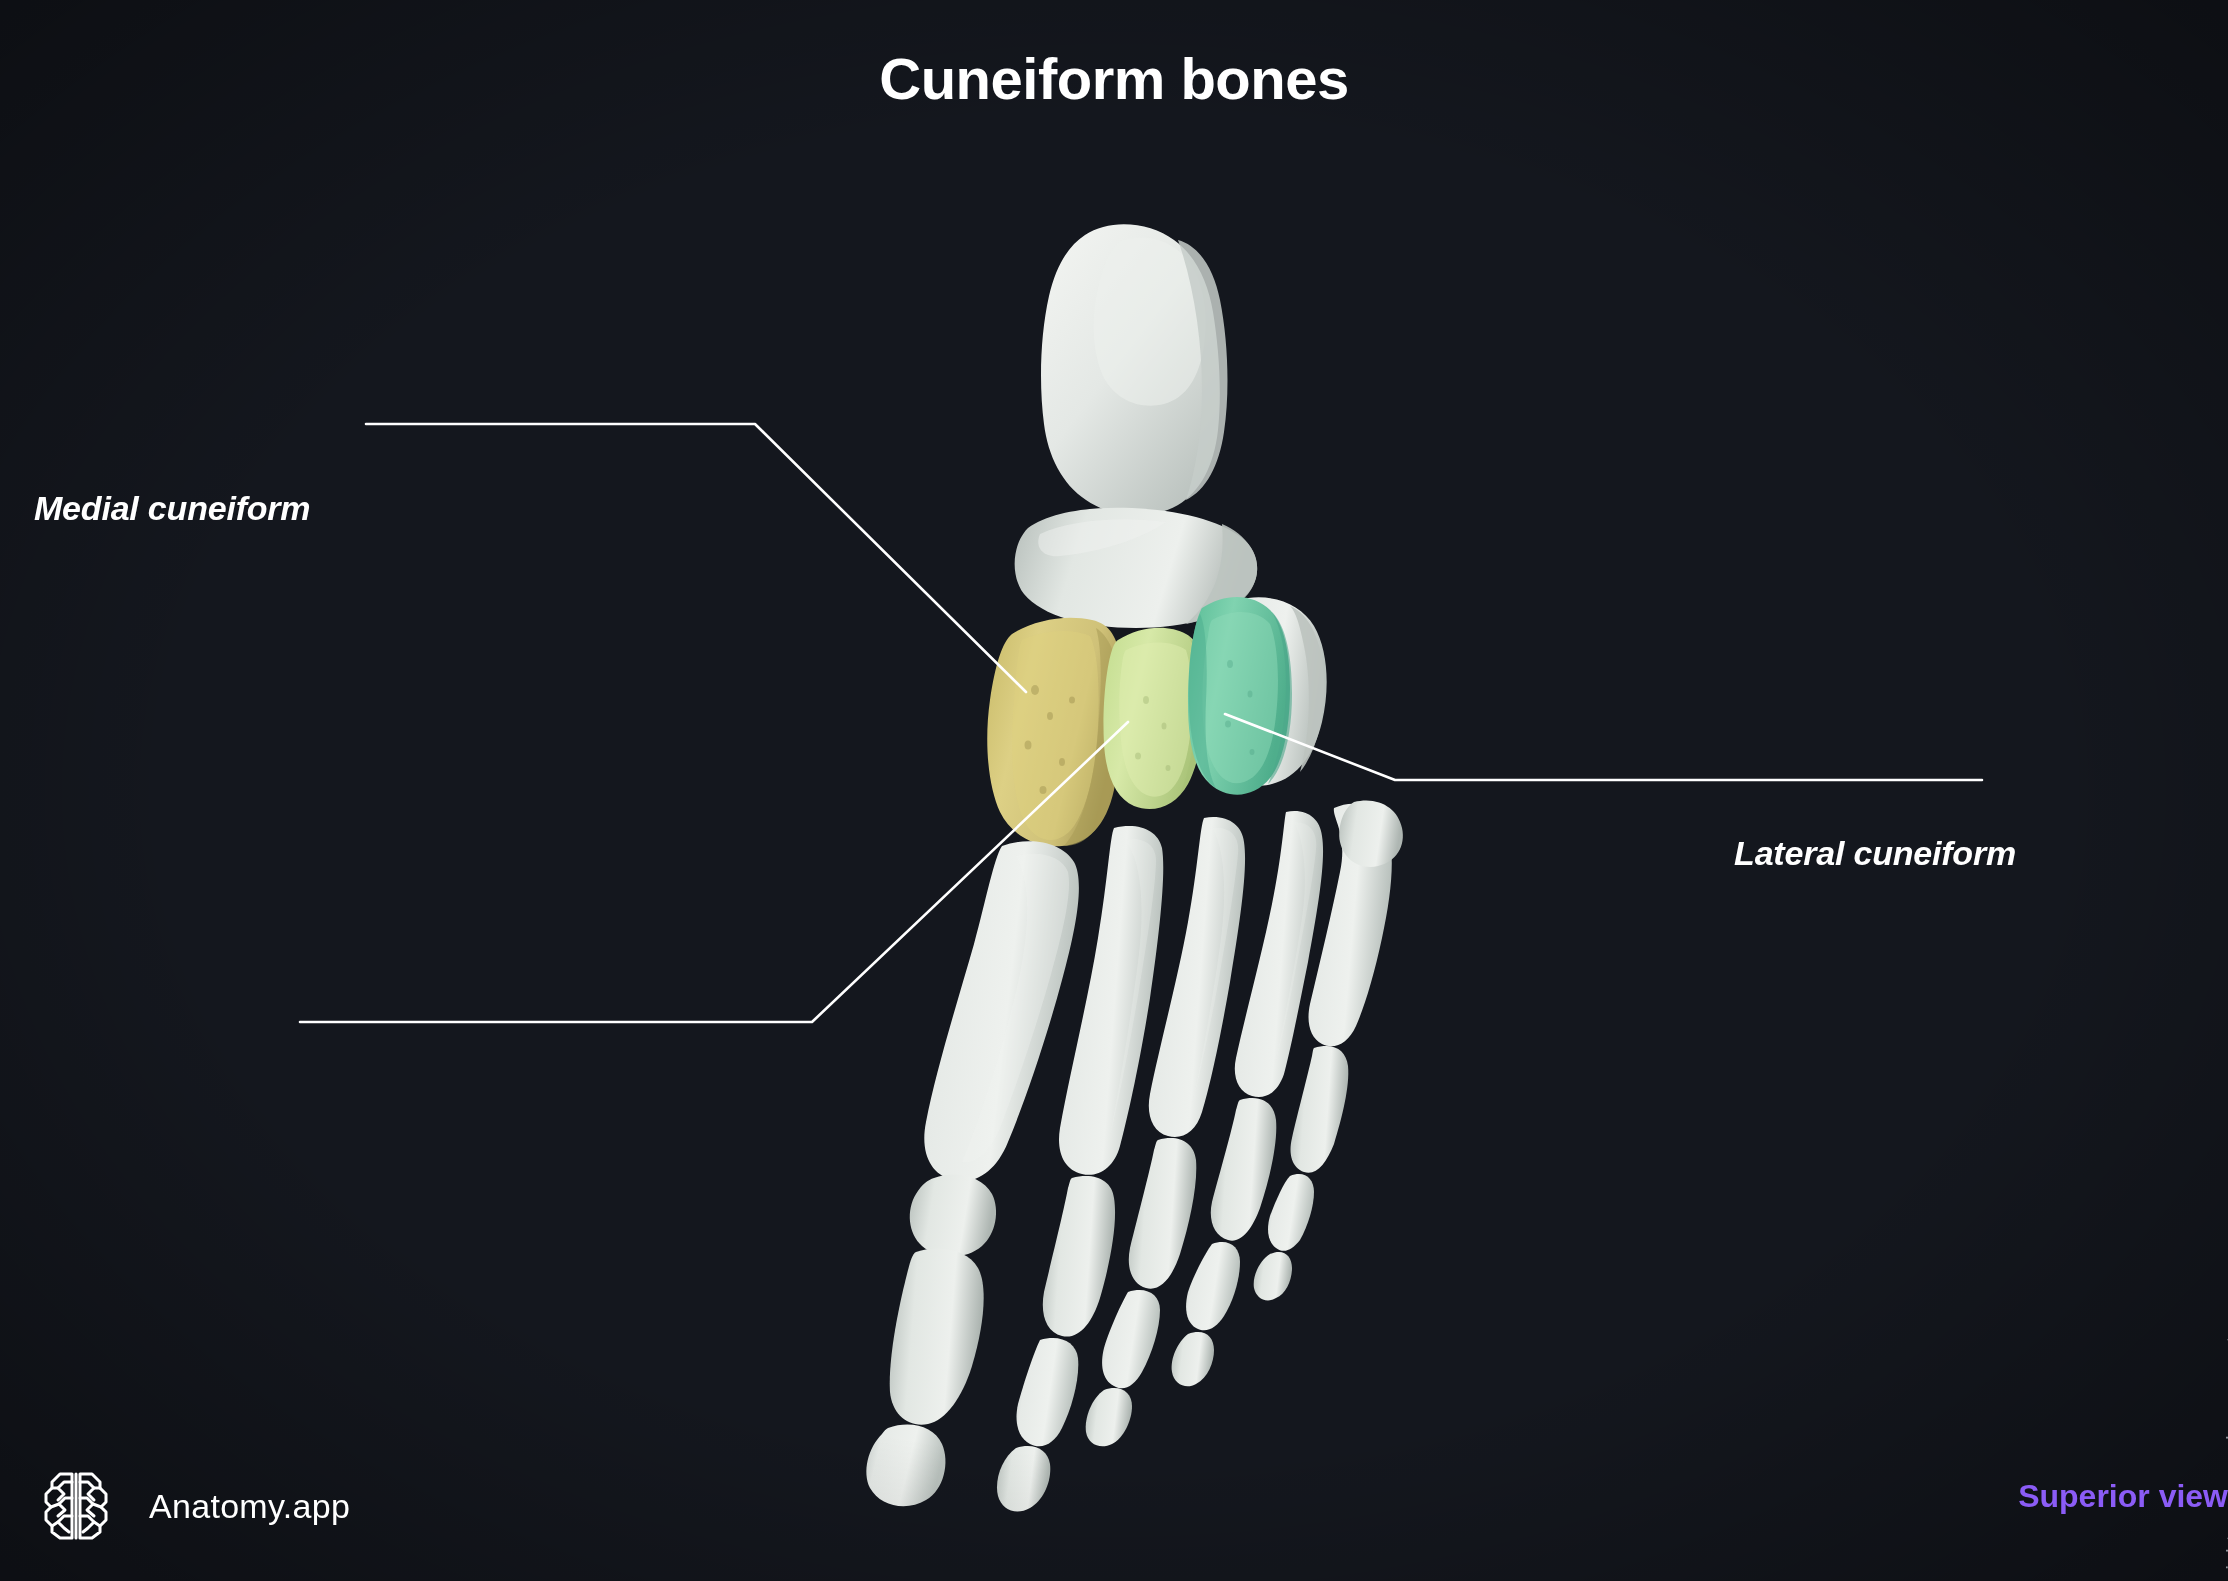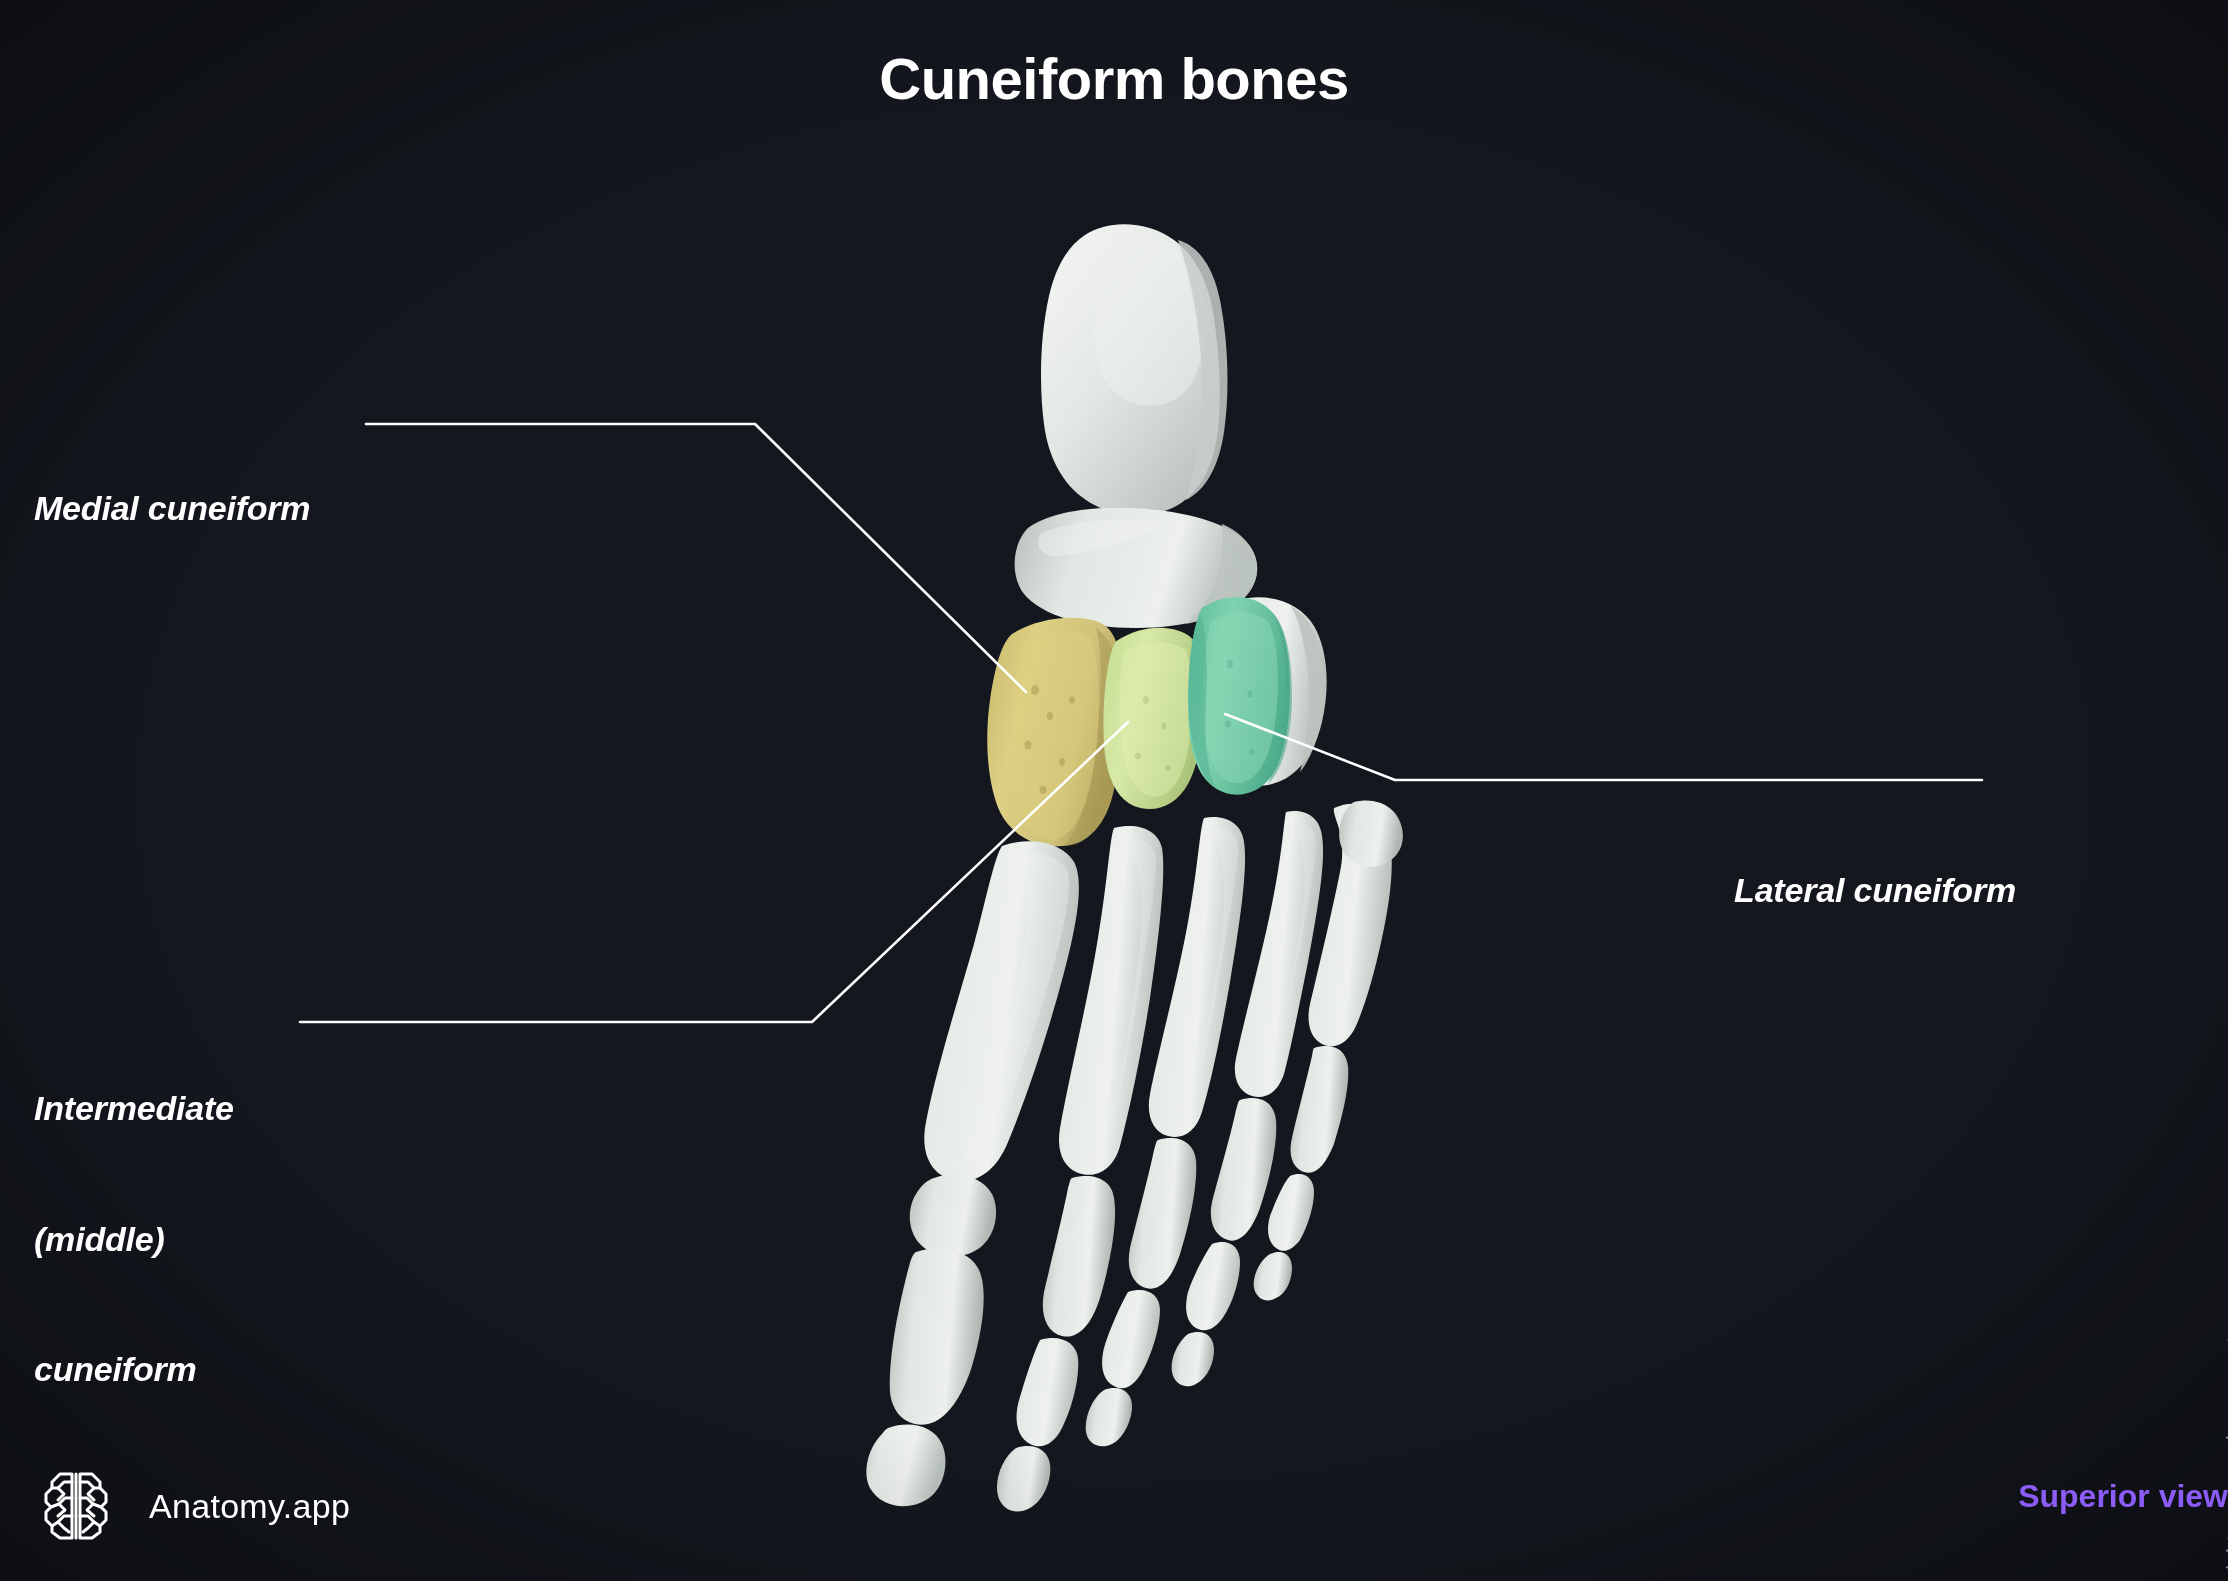--- a/index.html
+++ b/index.html
@@ -42,21 +42,21 @@
     position: absolute;
     font-size: 34px;
     font-weight: bold;
     color: #ffffff;
     line-height: 1.28;
     white-space: pre;
     letter-spacing: -0.2px;
   }
   #label-medial   { left: 34px;  top: 400px; }
   #label-intermediate { left: 34px; top: 1000px; }
-  #label-lateral  { left: 2016px; top: 782px; transform: translateX(-100%); }
+  #label-lateral  { left: 2016px; top: 745px; transform: translateX(-100%); }
 
   .label .ln { display: block; font-style: italic; }
 
   
   .caption {
     position: absolute;
     left: 0;
     top: 1478px;
     width: 2228px;
     text-align: right;
@@ -358,25 +358,20 @@
       <polyline points="1225,714 1395,780 1982,780"></polyline>
     </g>
   </svg>
 
   <div class="title">Cuneiform bones</div>
 
   <div class="label" id="label-medial">
     <span class="ln">Medial cuneiform</span>
   </div>
 
-  <div class="label" id="label-intermediate">
-    <span class="ln">Intermediate</span>
-    <span class="ln">(middle)</span>
-    <span class="ln">cuneiform</span>
-  </div>
 
   <div class="label" id="label-lateral">
     <span class="ln">Lateral cuneiform</span>
   </div>
 
   <div class="caption">Superior view</div>
 
   <div class="copyright">Copyrights @ 2023 Anatomy Next, Inc. All rights reserved www.anatomy.app</div>
 
   <div class="brand">

